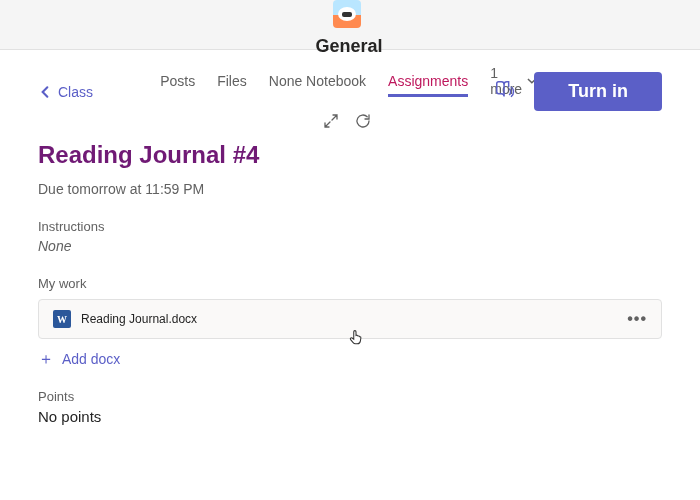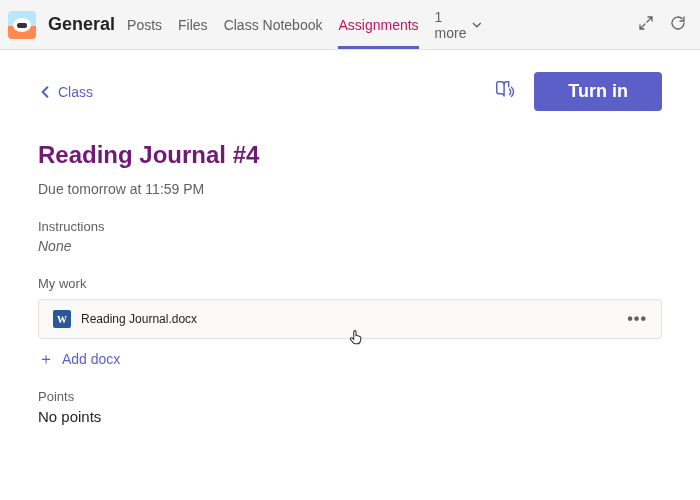--- a/index.html
+++ b/index.html
@@ -12,20 +12,21 @@
     color: #242424;
   }
   .topbar {
     display: flex;
     align-items: center;
     height: 50px;
     padding: 0 14px 0 8px;
     border-bottom: 1px solid #e1e1e1;
     background: #f5f5f5;
     gap: 8px;
+    flex-direction: column;
   }
   .team-avatar {
     width: 28px; height: 28px;
     border-radius: 4px;
     background: linear-gradient(180deg,#b9e6ff 0%, #b9e6ff 55%, #ff8a50 55%, #ff8a50 100%);
     position: relative;
     flex-shrink: 0;
     overflow: hidden;
   }
   .team-avatar::before {
@@ -41,21 +42,21 @@
   }
   .channel-name {
     font-weight: 700;
     font-size: 18px;
     margin-left: 4px;
     color: #252423;
   }
   .tabs {
     display: flex;
     align-items: center;
-    gap: 16px;
+    gap: 22px;
     margin-left: 4px;
     height: 100%;
   }
   .tab {
     font-size: 14px;
     color: #616161;
     cursor: pointer;
     height: 100%;
     display: flex;
     align-items: center;
@@ -193,21 +194,21 @@
 </style>
 </head>
 <body>
 
 <div class="topbar">
   <div class="team-avatar"></div>
   <div class="channel-name">General</div>
   <div class="tabs">
     <div class="tab">Posts</div>
     <div class="tab">Files</div>
-    <div class="tab">Class Notebook</div>
+    <div class="tab">None Notebook</div>
     <div class="tab active">Assignments</div>
     <div class="more-tab">
       <span>1 more</span>
       <svg viewBox="0 0 12 12" fill="none" stroke="currentColor" stroke-width="1.5">
           <path d="M2 4l4 4 4-4"></path>
         </svg>
     </div>
   </div>
   <div class="spacer"></div>
   <div class="topbar-actions">

